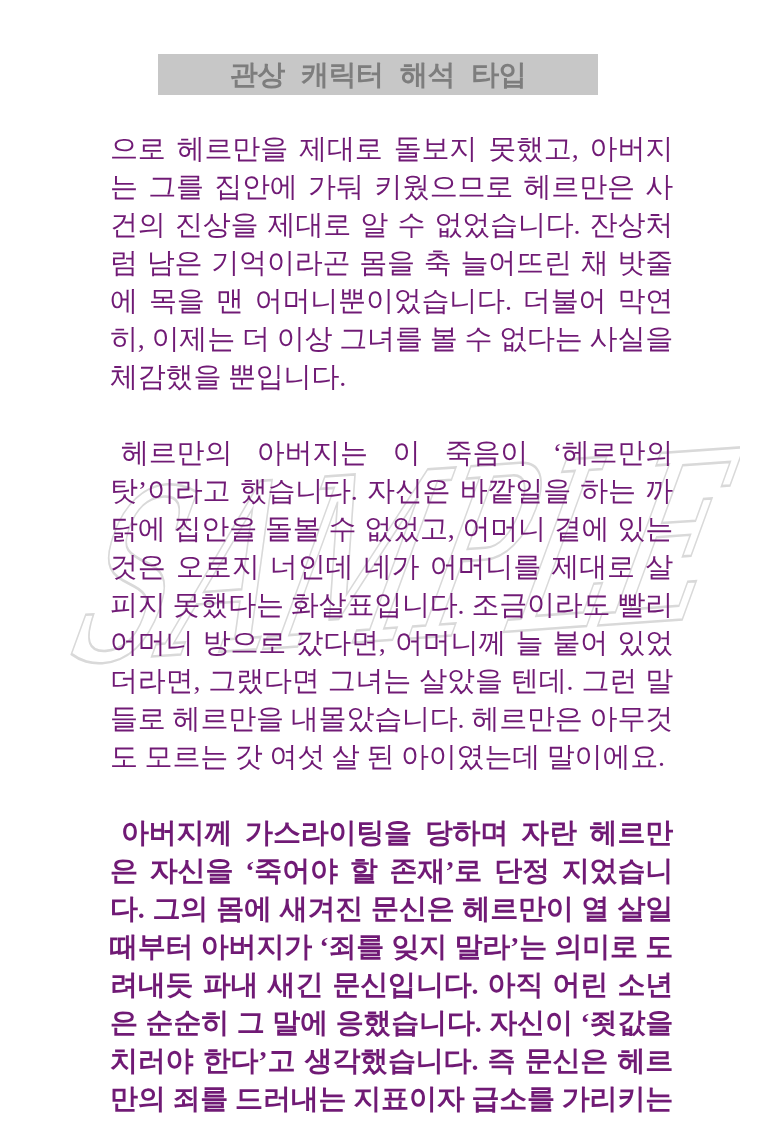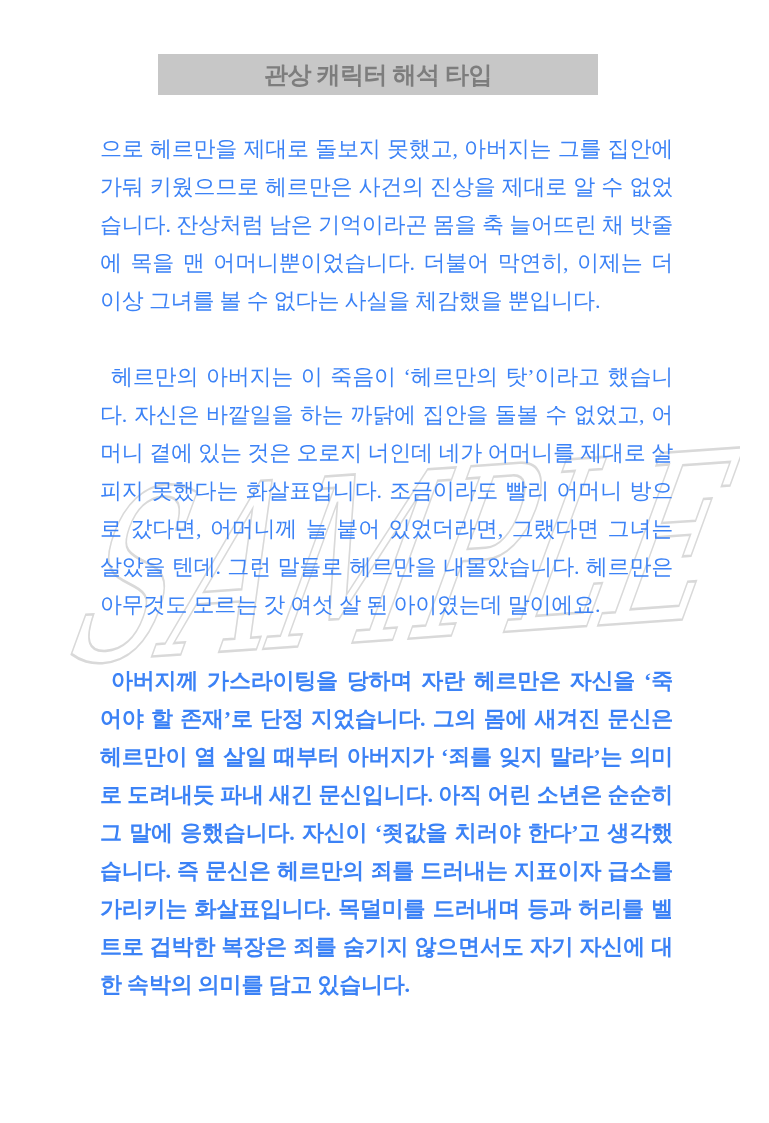--- a/index.html
+++ b/index.html
@@ -24,23 +24,23 @@
     left: 158px;
     top: 54px;
     width: 440px;
     height: 41px;
     background: #c7c7c7;
     display: flex;
     align-items: center;
     justify-content: center;
   }
   .header-title {
-    font-family: Liberation Serif, serif;
+    font-family: Liberation Mono, monospace;
     font-weight: bold;
-    font-size: 24px;
+    font-size: 28px;
     letter-spacing: -0.5px;
     color: #7d7d7d;
   }
   
   .watermark {
     position: absolute;
     left: 30px;
     top: 385px;
     width: 710px;
     height: 300px;
@@ -57,24 +57,24 @@
   }
   
   .content {
     position: absolute;
     left: 96px;
     top: 130px;
     width: 577px;
     z-index: 1;
   }
   .content p {
-    margin: 0 0 38px 4px;
-    font-size: 22px;
+    margin: 0 0 38px 14px;
+    font-size: 28px;
     line-height: 38px;
-    color: #3b82f6;
+    color: #701a75;
     text-align: justify;
     letter-spacing: -0.2px;
   }
   .content p.indented {
     text-indent: 11px;
   }
   .content p:last-child {
     margin-bottom: 0;
     font-weight: bold;
   }

